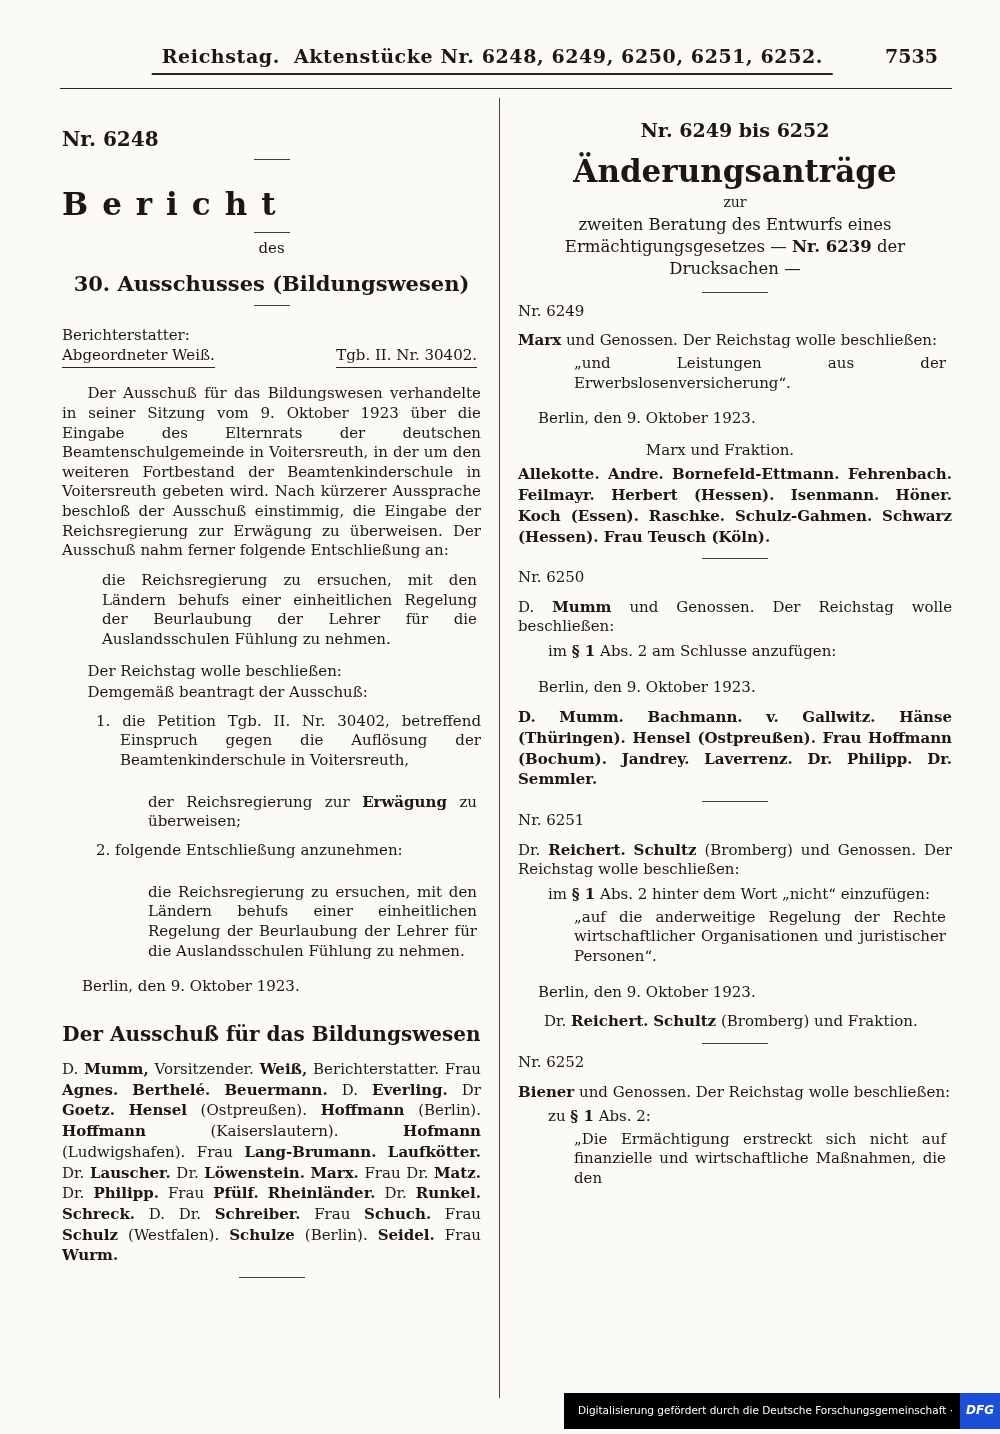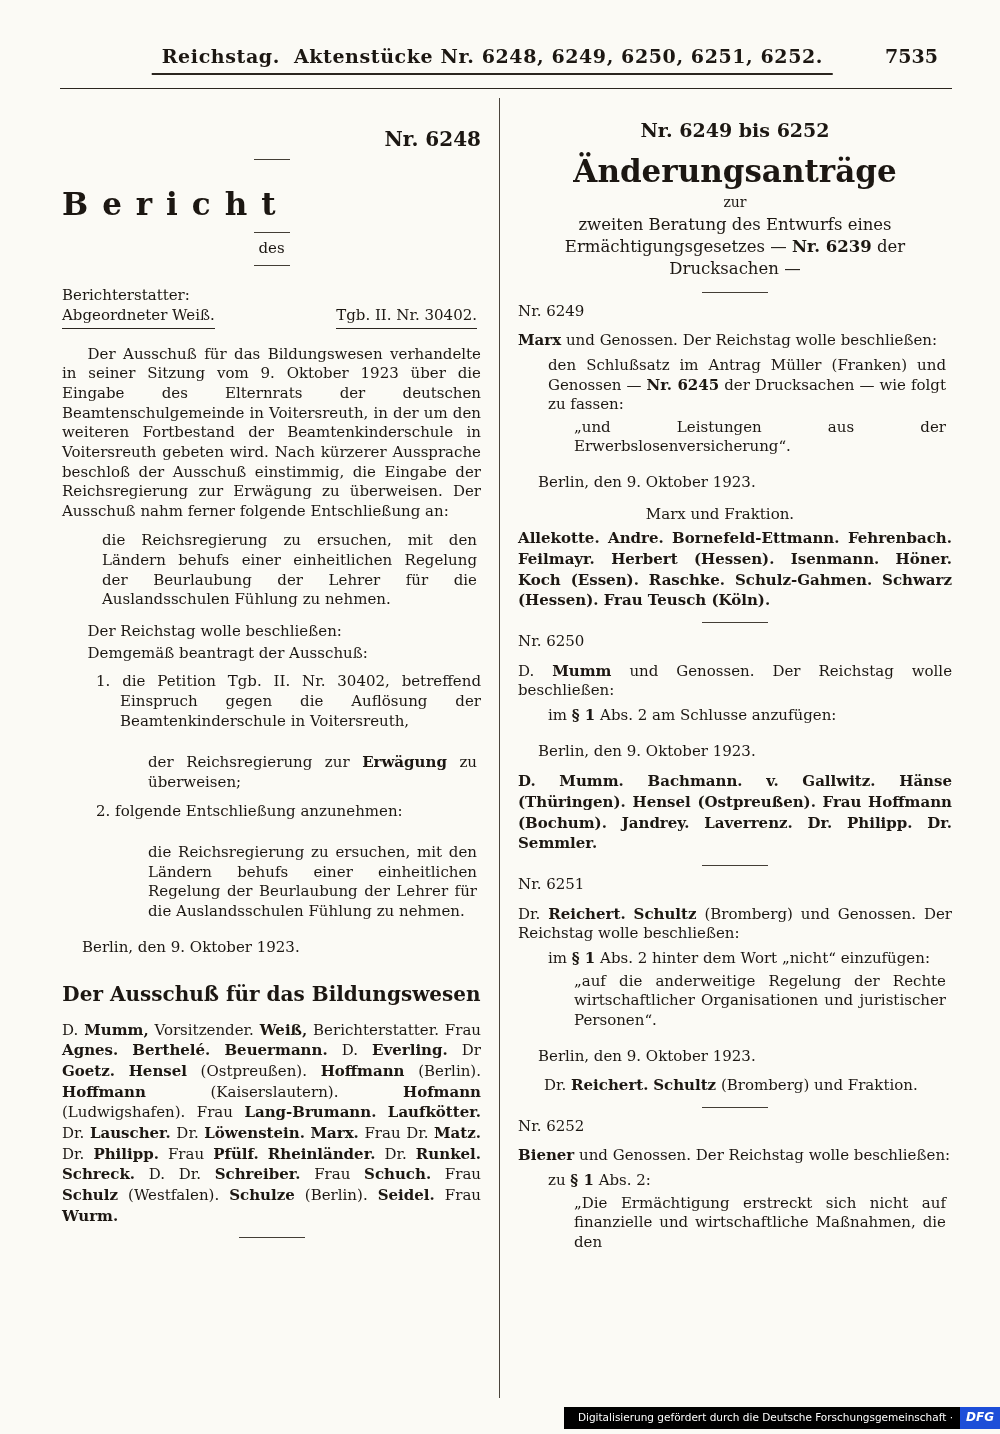--- a/index.html
+++ b/index.html
@@ -32,21 +32,21 @@
   
   .columns { position: absolute; top: 98px; left: 62px; right: 48px; bottom: 36px; display: flex; }
   .col-left  { width: 437px; padding-right: 18px; }
   .col-divider { width: 1px; background: #4a443c; }
   .col-right { flex: 1; padding-left: 18px; }
 
   .sep { width: 66px; border-top: 1.3px solid #433d35; margin: 11px auto 9px; }
   .sep.sm { width: 36px; margin: 7px auto 6px; }
 
   
-  .doc-nr { text-align: right; font-weight: bold; font-size: 20px; margin-top: 28px; }
+  .doc-nr { text-align: left; font-weight: bold; font-size: 20px; margin-top: 28px; }
   .title-big { text-align: left; font-weight: bold; font-size: 31px; letter-spacing: 0.45em; margin-top: 24px; }
   .des { text-align: center; font-size: 15px; margin-top: 2px; }
   .committee-title { text-align: center; font-weight: bold; font-size: 21px; margin-top: 12px; }
 
   .rapporteur-row { display: flex; justify-content: space-between; align-items: flex-end; margin: 20px 4px 16px 0; }
   .underlined { border-bottom: 1.2px solid #2b251e; padding-bottom: 2px; }
 
   .para { text-align: justify; text-indent: 1.7em; margin-bottom: 2px; }
   .block-indent { text-align: justify; margin: 10px 4px 12px 40px; }
   .list-item { text-align: justify; margin: 9px 0 2px; padding-left: 58px; text-indent: -24px; }
@@ -66,21 +66,21 @@
   .intro { text-align: justify; }
   .indent1 { text-align: justify; margin: 5px 6px 3px 30px; }
   .quote { text-align: justify; margin: 3px 6px 4px 56px; }
   .quote.shallow { margin-left: 38px; }
   .fraction { text-align: center; margin: 12px 30px 4px 0; }
   .signers { text-align: justify; font-weight: bold; margin: 4px 0 4px; line-height: 1.38; }
   .signers-line { margin: 10px 0 4px 26px; }
 
   
   .dfg-bar {
-    position: absolute; right: 0; bottom: 5px; height: 22px;
+    position: absolute; right: 0; bottom: 5px; height: 36px;
     background: #000; color: #fff;
     display: flex; align-items: center; gap: 7px;
     font-family: "DejaVu Sans", sans-serif; font-size: 10.5px;
     padding-left: 14px;
   }
   .dfg-logo {
     background: #1d4ed8; color: #fff; font-weight: bold; font-style: italic;
     height: 100%; display: flex; align-items: center; padding: 0 6px; font-size: 12px;
   }
 </style>
@@ -98,20 +98,21 @@
   <div class="header-rule"></div>
 
   <div class="columns">
 
     <section class="col-left">
       <div class="doc-nr">Nr. 6248</div>
       <div class="sep sm"></div>
       <h1 class="title-big">Bericht</h1>
       <div class="sep sm"></div>
       <div class="des">des</div>
+      <h2 class="committee-title">30. Ausschusses (Bildungswesen)</h2>
       <div class="sep sm"></div>
 
       <div class="rapporteur-row">
         <div>
           <div>Berichterstatter:</div>
           <div class="underlined">Abgeordneter Weiß.</div>
         </div>
         <div class="underlined">Tgb. II. Nr. 30402.</div>
       </div>
 
@@ -137,21 +138,20 @@
     <section class="col-right">
       <div class="nr-range">Nr. 6249 bis 6252</div>
       <h1 class="right-title">Änderungsanträge</h1>
       <div class="zur">zur</div>
       <div class="subtitle"><span>zweiten Beratung des Entwurfs eines Ermächtigungsgesetzes — </span><span class="b">Nr. 6239</span><span> der Drucksachen —</span></div>
 
       <article>
         <div class="sep"></div>
         <h2 class="section-nr">Nr. 6249</h2>
         <p class="intro"><span class="b">Marx</span><span> und Genossen. Der Reichstag wolle beschließen:</span></p>
-        <p class="indent1"><span>den Schlußsatz im Antrag Müller (Franken) und Genossen — </span><span class="b">Nr. 6245</span><span> der Drucksachen — wie folgt zu fassen:</span></p>
         <p class="quote">„und Leistungen aus der Erwerbslosenversicherung“.</p>
         <p class="date">Berlin, den 9. Oktober 1923.</p>
         <p class="fraction">Marx und Fraktion.</p>
         <p class="signers">Allekotte. Andre. Bornefeld-Ettmann. Fehrenbach. Feilmayr. Herbert (Hessen). Isenmann. Höner. Koch (Essen). Raschke. Schulz-Gahmen. Schwarz (Hessen). Frau Teusch (Köln).</p>
       </article>
 
       <article>
         <div class="sep"></div>
         <h2 class="section-nr">Nr. 6250</h2>
         <p class="intro"><span>D. </span><span class="b">Mumm</span><span> und Genossen. Der Reichstag wolle beschließen:</span></p>

